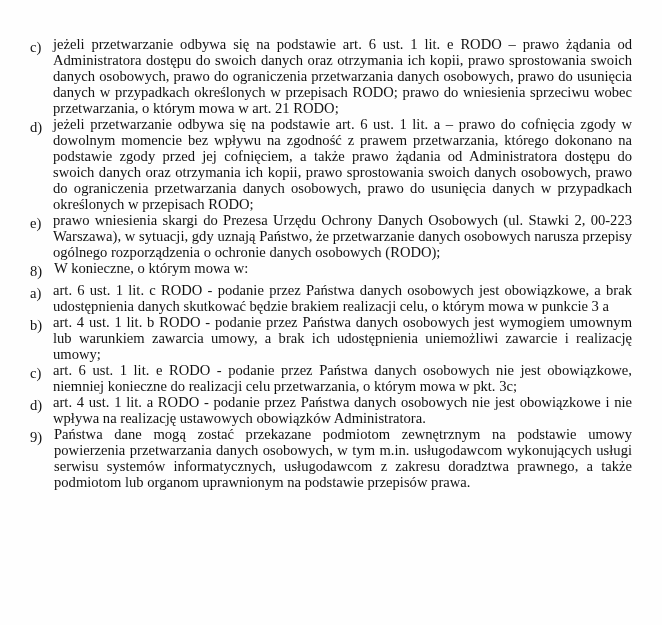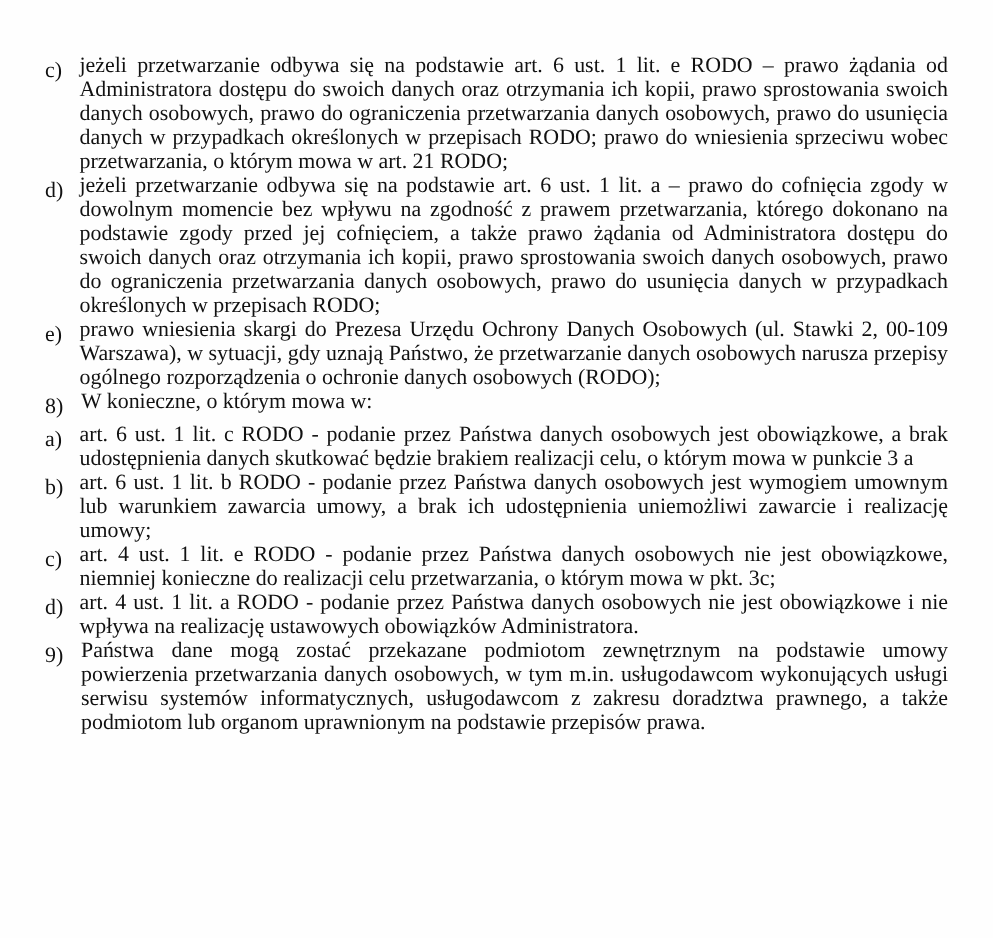--- a/index.html
+++ b/index.html
@@ -87,47 +87,47 @@
       <span class="body-text">jeżeli przetwarzanie odbywa się na podstawie art. 6 ust. 1 lit. e RODO – prawo żądania od Administratora dostępu do swoich danych oraz otrzymania ich kopii, prawo sprostowania swoich danych osobowych, prawo do ograniczenia przetwarzania danych osobowych, prawo do usunięcia danych w przypadkach określonych w przepisach RODO; prawo do wniesienia sprzeciwu wobec przetwarzania, o którym mowa w art. 21 RODO;</span>
     </li>
 
     <li class="item">
       <span class="marker">d)</span>
       <span class="body-text">jeżeli przetwarzanie odbywa się na podstawie art. 6 ust. 1 lit. a – prawo do cofnięcia zgody w dowolnym momencie bez wpływu na zgodność z prawem przetwarzania, którego dokonano na podstawie zgody przed jej cofnięciem, a także prawo żądania od Administratora dostępu do swoich danych oraz otrzymania ich kopii, prawo sprostowania swoich danych osobowych, prawo do ograniczenia przetwarzania danych osobowych, prawo do  usunięcia danych w przypadkach określonych w przepisach RODO;</span>
     </li>
 
     <li class="item">
       <span class="marker">e)</span>
-      <span class="body-text">prawo wniesienia skargi do Prezesa Urzędu Ochrony Danych Osobowych (ul. Stawki 2, 00-109 Warszawa), w sytuacji, gdy uznają Państwo, że przetwarzanie danych osobowych narusza przepisy ogólnego rozporządzenia o ochronie danych osobowych (RODO);</span>
+      <span class="body-text">prawo wniesienia skargi do Prezesa Urzędu Ochrony Danych Osobowych (ul. Stawki 2, 00-223 Warszawa), w sytuacji, gdy uznają Państwo, że przetwarzanie danych osobowych narusza przepisy ogólnego rozporządzenia o ochronie danych osobowych (RODO);</span>
     </li>
 
   </ol>
 
   <ol class="list level-1 tight">
     <li class="item">
       <span class="marker">8)</span>
       <span class="body-text">W konieczne, o którym mowa w:</span>
     </li>
   </ol>
 
   <ol class="list level-2 tight">
 
     <li class="item">
       <span class="marker">a)</span>
       <span class="body-text">art. 6 ust. 1 lit. c RODO - podanie przez Państwa danych osobowych jest obowiązkowe, a brak udostępnienia danych skutkować będzie brakiem realizacji celu, o którym mowa w punkcie 3 a</span>
     </li>
 
     <li class="item">
       <span class="marker">b)</span>
-      <span class="body-text">art. 6 ust. 1 lit. b RODO - podanie przez Państwa danych osobowych jest wymogiem umownym lub warunkiem zawarcia umowy, a brak ich udostępnienia uniemożliwi zawarcie i realizację umowy;</span>
+      <span class="body-text">art. 4 ust. 1 lit. b RODO - podanie przez Państwa danych osobowych jest wymogiem umownym lub warunkiem zawarcia umowy, a brak ich udostępnienia uniemożliwi zawarcie i realizację umowy;</span>
     </li>
 
     <li class="item">
       <span class="marker">c)</span>
-      <span class="body-text">art. 4 ust. 1 lit. e RODO - podanie przez Państwa danych osobowych nie jest obowiązkowe, niemniej konieczne do realizacji celu przetwarzania, o którym mowa w pkt. 3c;</span>
+      <span class="body-text">art. 6 ust. 1 lit. e RODO - podanie przez Państwa danych osobowych nie jest obowiązkowe, niemniej konieczne do realizacji celu przetwarzania, o którym mowa w pkt. 3c;</span>
     </li>
 
     <li class="item">
       <span class="marker">d)</span>
       <span class="body-text">art. 4 ust. 1 lit. a RODO - podanie przez Państwa danych osobowych nie jest obowiązkowe i nie wpływa na realizację ustawowych obowiązków Administratora.</span>
     </li>
 
   </ol>
 
   <ol class="list level-1 tight">

